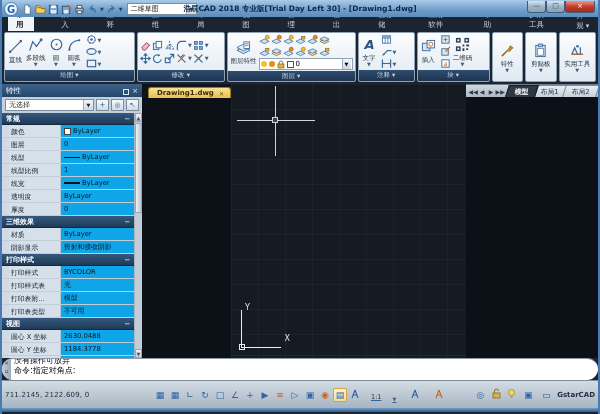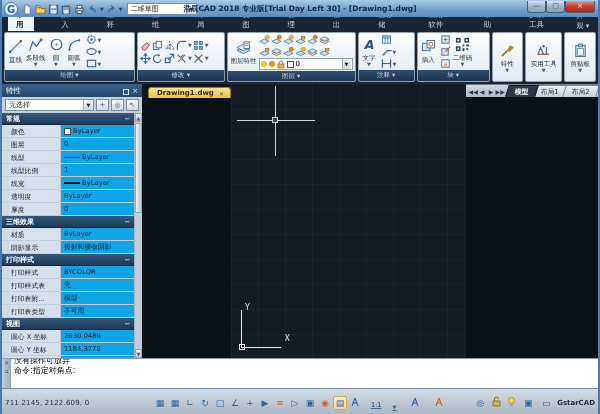--- a/index.html
+++ b/index.html
@@ -116,21 +116,21 @@
   .layoutbar { height:13px; background:linear-gradient(#cfd8e0,#aeb9c4); display:flex; align-items:center;
                padding-left:3px; font-size:7px; border-top:1px solid #6d7e8d; }
   .navbtn { width:9px; text-align:center; color:#2a3a48; font-size:6px; }
   .ltabs { display:flex; margin-left:5px; height:12px; }
   .ltab { transform:skewX(-18deg); border:1px solid #7e8b97; border-bottom:none; padding:0 7px; margin-left:-3px;
           background:linear-gradient(#e8eef3,#c6d0d9); display:flex; align-items:center; }
   .ltab span { transform:skewX(18deg); font-size:6.8px; color:#2a3642; }
   .ltab.active { background:#2e3844; border-color:#141c26; z-index:2; }
   .ltab.active span { color:#fff; font-weight:bold; }
   
-  .cmd { height:30px; background:#fff; border-top:1px solid #8a9aaa; display:flex; overflow:hidden; }
+  .cmd { height:22px; background:#fff; border-top:1px solid #8a9aaa; display:flex; overflow:hidden;border-radius:15px; }
   .cmd-grip { width:9px; background:linear-gradient(90deg,#c3cfd9,#9aabb9); display:flex; flex-direction:column;
               align-items:center; padding-top:1px; gap:2px; }
   .cmd-grip .g { font-size:6px; color:#35495c; line-height:6px; }
   .cmd-lines { flex:1; font-size:8px; color:#000; line-height:10px; padding:0 3px; margin-top:-3px; }
   .cmd-lines div { white-space:nowrap; overflow:hidden; }
   
   .status { height:28px; background:linear-gradient(#d3dce4,#a7b5c2); border-top:1px solid #7e8e9c;
             display:flex; align-items:center; padding:0 3px; font-size:7px; color:#1d2c3a; }
   .coords { width:148px; letter-spacing:0.2px; }
   .sticons { display:flex; align-items:center; gap:1px; }
@@ -589,42 +589,42 @@
         <div class="bigbtn">
           <i><svg viewBox="0 0 16 16">
                 <path d="M2 14l6-6" stroke="#8a6a1e" stroke-width="1.6" fill="none"></path>
                 <path d="M8 8l3-5 3 2-4 4z" fill="#c98a2e" stroke="#8a6a1e" stroke-width="0.8"></path>
               </svg></i>
           <span>特性</span>
             <span class="dd">▼</span>
         </div>
       </div>
     </div>
+    <div class="panel" style="width:32px">
+      <div class="panel-body" style="flex-direction:column; justify-content:center;">
+        <div class="bigbtn">
+          <i><svg viewBox="0 0 16 16">
+                <rect x="3" y="2.5" width="10" height="12" fill="#d8e4ef" stroke="#3a6a9e"></rect>
+                <rect x="6" y="1" width="4" height="3" fill="#a9bfd2" stroke="#3a6a9e" stroke-width="0.8"></rect>
+                <rect x="5" y="6" width="6" height="7" fill="#fff" stroke="#3a6a9e" stroke-width="0.7"></rect>
+              </svg></i>
+          <span>剪贴板</span>
+            <span class="dd">▼</span>
+        </div>
+      </div>
+    </div>
     <div class="panel" style="width:38px">
       <div class="panel-body" style="flex-direction:column; justify-content:center;">
         <div class="bigbtn">
           <i><svg viewBox="0 0 16 16">
                 <path d="M2 12h12" stroke="#c9661d" stroke-width="1.4"></path>
                 <path d="M2 12l3-7 3 7M11 5v7" stroke="#3a6a9e" fill="none" stroke-width="1.3" stroke-linecap="round"></path>
                 <circle cx="8" cy="3.5" r="1.4" fill="#3a6a9e"></circle>
               </svg></i>
           <span>实用工具</span>
-            <span class="dd">▼</span>
-        </div>
-      </div>
-    </div>
-    <div class="panel" style="width:32px">
-      <div class="panel-body" style="flex-direction:column; justify-content:center;">
-        <div class="bigbtn">
-          <i><svg viewBox="0 0 16 16">
-                <rect x="3" y="2.5" width="10" height="12" fill="#d8e4ef" stroke="#3a6a9e"></rect>
-                <rect x="6" y="1" width="4" height="3" fill="#a9bfd2" stroke="#3a6a9e" stroke-width="0.8"></rect>
-                <rect x="5" y="6" width="6" height="7" fill="#fff" stroke="#3a6a9e" stroke-width="0.7"></rect>
-              </svg></i>
-          <span>剪贴板</span>
             <span class="dd">▼</span>
         </div>
       </div>
     </div>
   </div>
 
   <div class="main">
 
     <div class="palette">
       <div class="pal-title">

